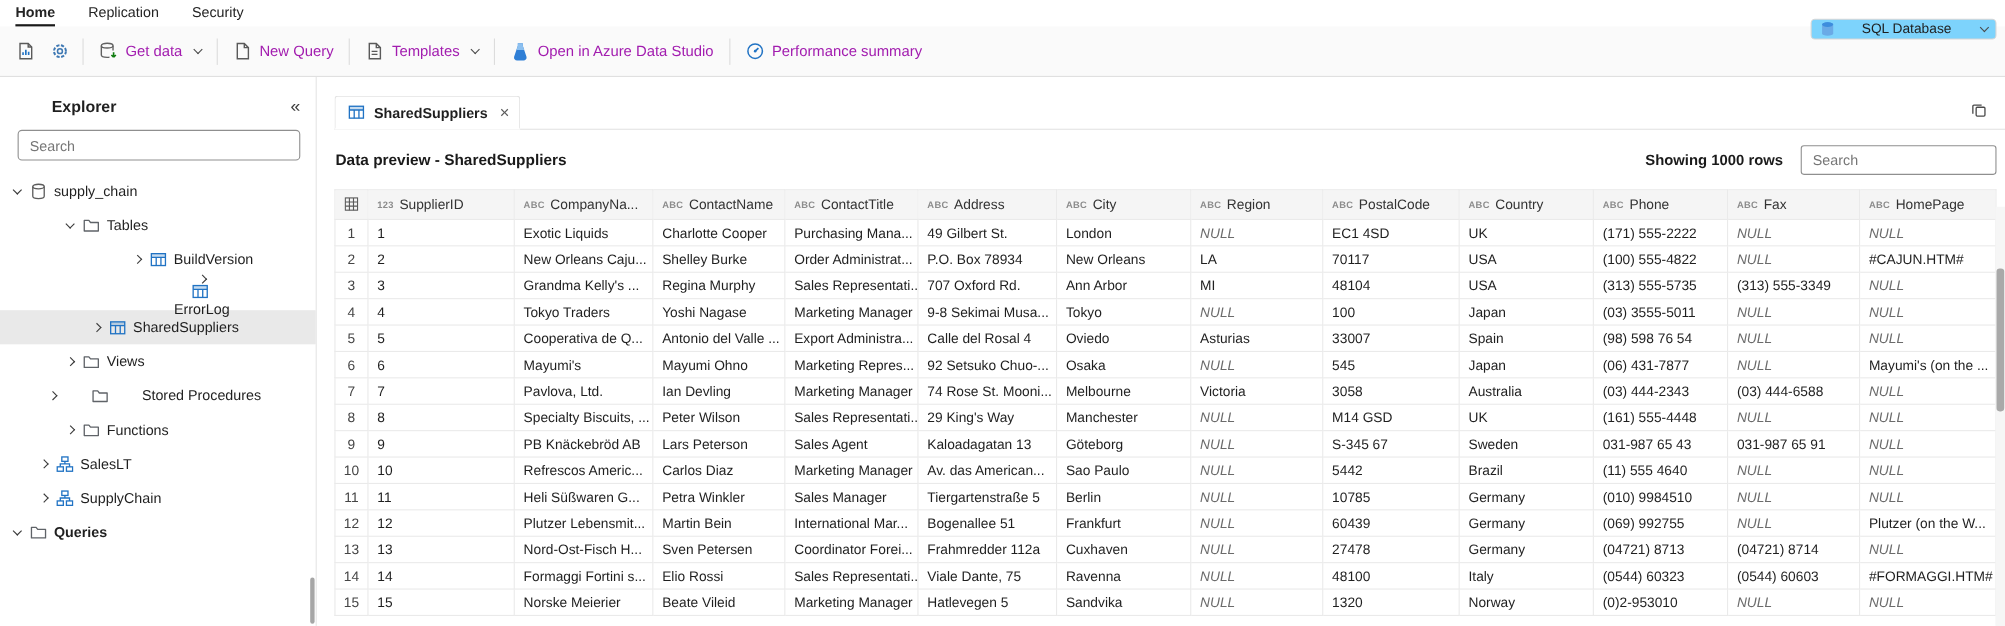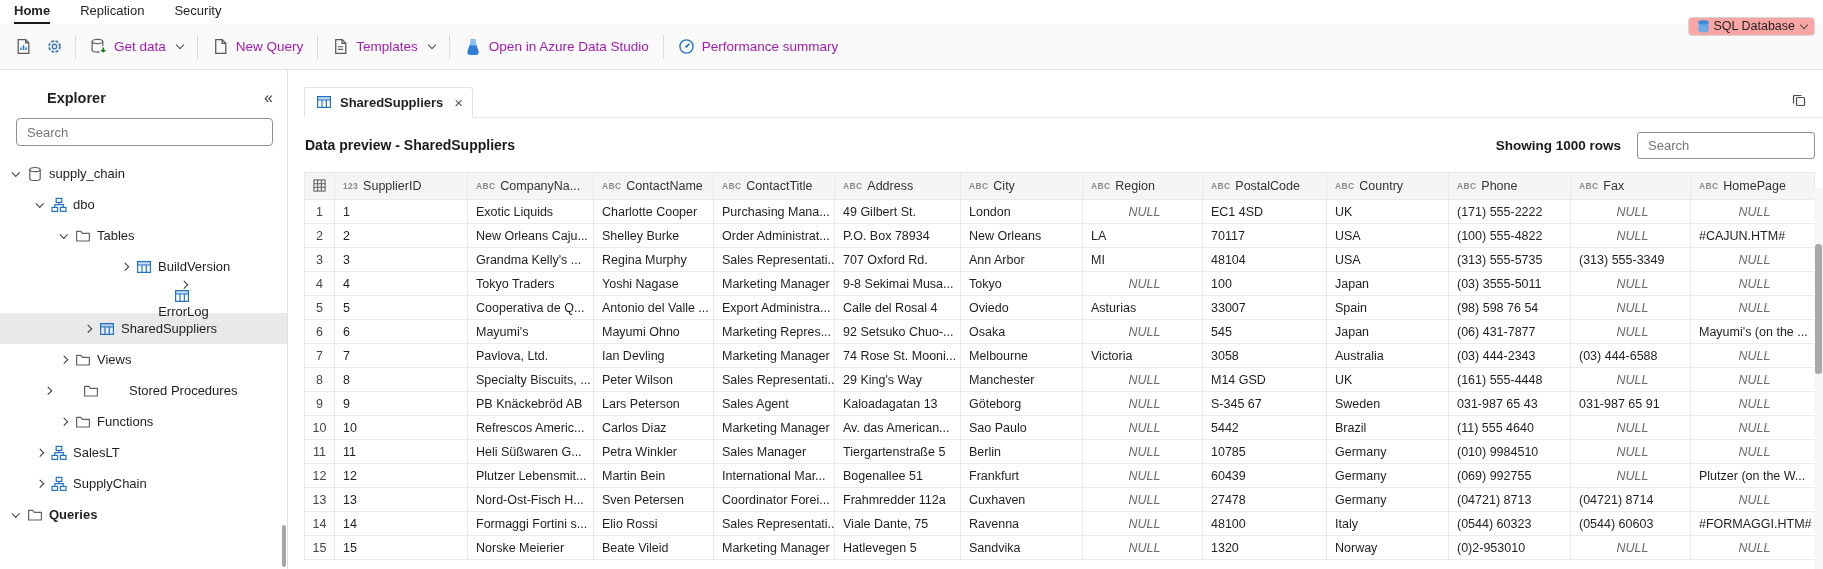--- a/index.html
+++ b/index.html
@@ -6,22 +6,22 @@
   html, body {
     width: 1823px; height: 569px; overflow: hidden;
     font-family: "Liberation Sans", sans-serif;
     background: #fff; color: #1f1f1f;
   }
 
   
   .menubar { height: 24px; display: flex; align-items: stretch; padding: 0 8px 0 14px; background: #fff; }
   .menu-tab { font-size: 13px; line-height: 22px; margin-right: 30px; color: #242424; cursor: pointer; border-bottom: 2px solid transparent; }
   .menu-tab.active { font-weight: bold; border-bottom: 2px solid #1a1a1a; }
-  .db-selector { margin-left: auto; align-self: center; display: flex; align-items: center; gap: 2px;
-    border: 1px solid #d6d6d6; border-radius: 4px; padding: 1px 7px; font-size: 12.5px; background: #fca5a5; cursor: pointer; margin-top: 28px; }
+  .db-selector { margin-left: auto; align-self: center; display: flex; align-items: center; gap: 23px;
+    border: 1px solid #d6d6d6; border-radius: 4px; padding: 1px 7px; font-size: 12.5px; background: #7dd3fc; cursor: pointer; margin-top: 28px; }
 
   
   .cd { display: inline-block; width: 6px; height: 6px; border-right: 1.3px solid #4a4a4a; border-bottom: 1.3px solid #4a4a4a;
     transform: rotate(45deg); margin: -3px 0 0 4px; vertical-align: middle; }
 
   
   .toolbar { height: 46px; background: #fafafa; border-bottom: 1px solid #e0e0e0; display: flex; align-items: center; padding: 0 8px; }
   .tbtn { display: flex; align-items: center; gap: 7px; padding: 7px 9px; border-radius: 4px; font-size: 13.5px;
     color: #a21caf; cursor: pointer; background: transparent; border: none; font-family: inherit; }
   .ticonbtn { padding: 7px 7px; }
@@ -64,21 +64,21 @@
   .main-search { width: 178px; height: 27px; border: 1px solid #8f8f8f; border-radius: 3px; padding: 0 10px; font-size: 13px; font-family: inherit; }
 
   
   .grid { border-collapse: collapse; table-layout: fixed; width: 1510px; }
   .grid th, .grid td { border: 1px solid #eaeaea; white-space: nowrap; overflow: hidden; }
   .grid th { background: #f5f5f5; height: 27px; font-size: 12.5px; font-weight: normal; color: #333; text-align: left; padding: 0 4px 0 8px; }
   .grid td { height: 24px; font-size: 12.5px; color: #1f1f1f; padding: 0 4px 0 8px; background: #fff; }
   .grid td.rownum { color: #454545; text-align: center; padding: 0; }
   .grid th.corner { text-align: center; padding: 2px 0 0 0; }
   .tbadge { font-size: 8.5px; color: #8c8c8c; margin-right: 5px; letter-spacing: 0.3px; font-weight: bold; vertical-align: 1px; }
-  .grid td.null { font-style: italic; color: #6b6b6b; text-align: center; }
+  .grid td.null { font-style: italic; color: #6b6b6b; }
 
   .vscroll { position: absolute; top: 118px; right: 0; bottom: 0; width: 9px; background: #f6f6f6; }
   .vthumb { position: absolute; top: 56px; right: 1px; width: 7px; height: 130px; background: #a9a9a9; border-radius: 3px; }
 </style>
 </head>
 <body>
 
 <div class="menubar">
   <div class="menu-tab active">Home</div>
   <div class="menu-tab">Replication</div>
@@ -189,34 +189,20 @@
           <span class="chev down">
             <i></i>
           </span>
           <span class="ticon">
             <svg width="16" height="16" viewBox="0 0 16 16">
               <ellipse cx="8" cy="3.6" rx="5.2" ry="2.1" fill="none" stroke="#5c5c5c" stroke-width="1.2"></ellipse>
               <path d="M2.8 3.6v8.8c0 1.16 2.33 2.1 5.2 2.1s5.2-.94 5.2-2.1V3.6" fill="none" stroke="#5c5c5c" stroke-width="1.2"></path>
             </svg>
           </span>
           <span class="tlabel">supply_chain</span>
-        </div>
-        <div class="tree-item" style="padding-left: 32px;">
-          <span class="chev down">
-            <i></i>
-          </span>
-          <span class="ticon">
-            <svg width="16" height="16" viewBox="0 0 16 16">
-              <rect x="5.2" y="1.4" width="5.6" height="4" fill="none" stroke="#2173c4" stroke-width="1.2"></rect>
-              <rect x="1" y="10.4" width="5.6" height="4" fill="none" stroke="#2173c4" stroke-width="1.2"></rect>
-              <rect x="9.4" y="10.4" width="5.6" height="4" fill="none" stroke="#2173c4" stroke-width="1.2"></rect>
-              <path d="M8 5.4v2.3M3.8 10.4V7.7h8.4v2.7" fill="none" stroke="#2173c4" stroke-width="1.2"></path>
-            </svg>
-          </span>
-          <span class="tlabel">dbo</span>
         </div>
         <div class="tree-item" style="padding-left: 56px;">
           <span class="chev down">
             <i></i>
           </span>
           <span class="ticon">
             <svg width="16" height="16" viewBox="0 0 16 16">
               <path d="M1.6 13V3.4h4.2l1.5 1.9h7.1V13z" fill="none" stroke="#5f6368" stroke-width="1.2" stroke-linejoin="round"></path>
             </svg>
           </span>

